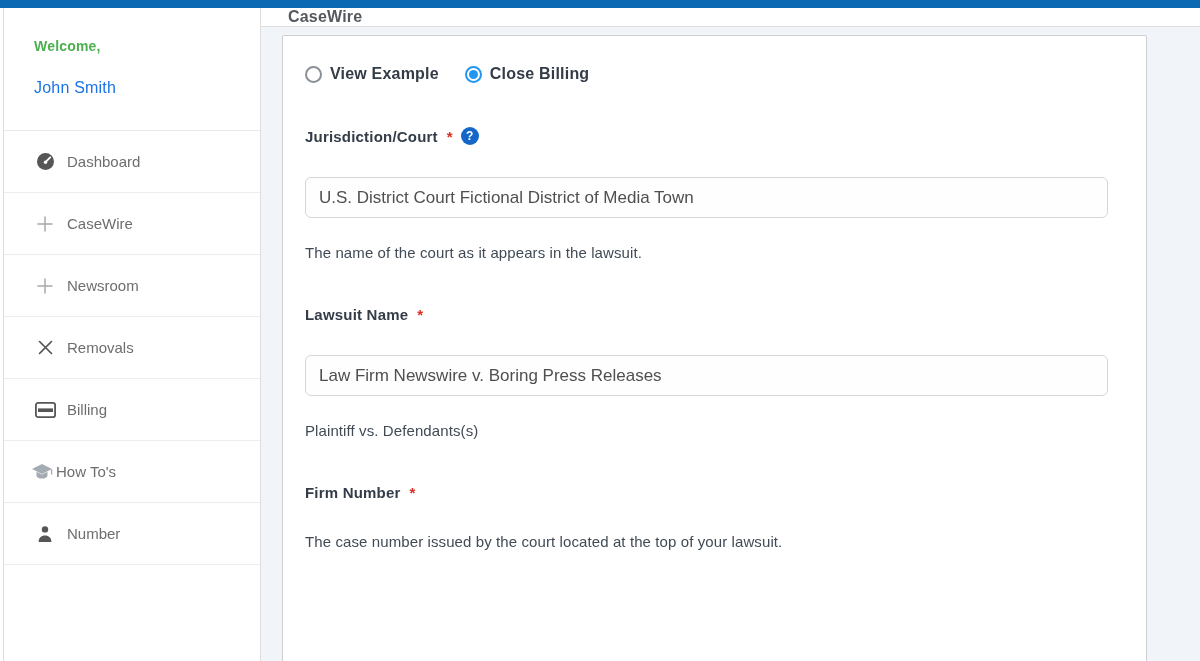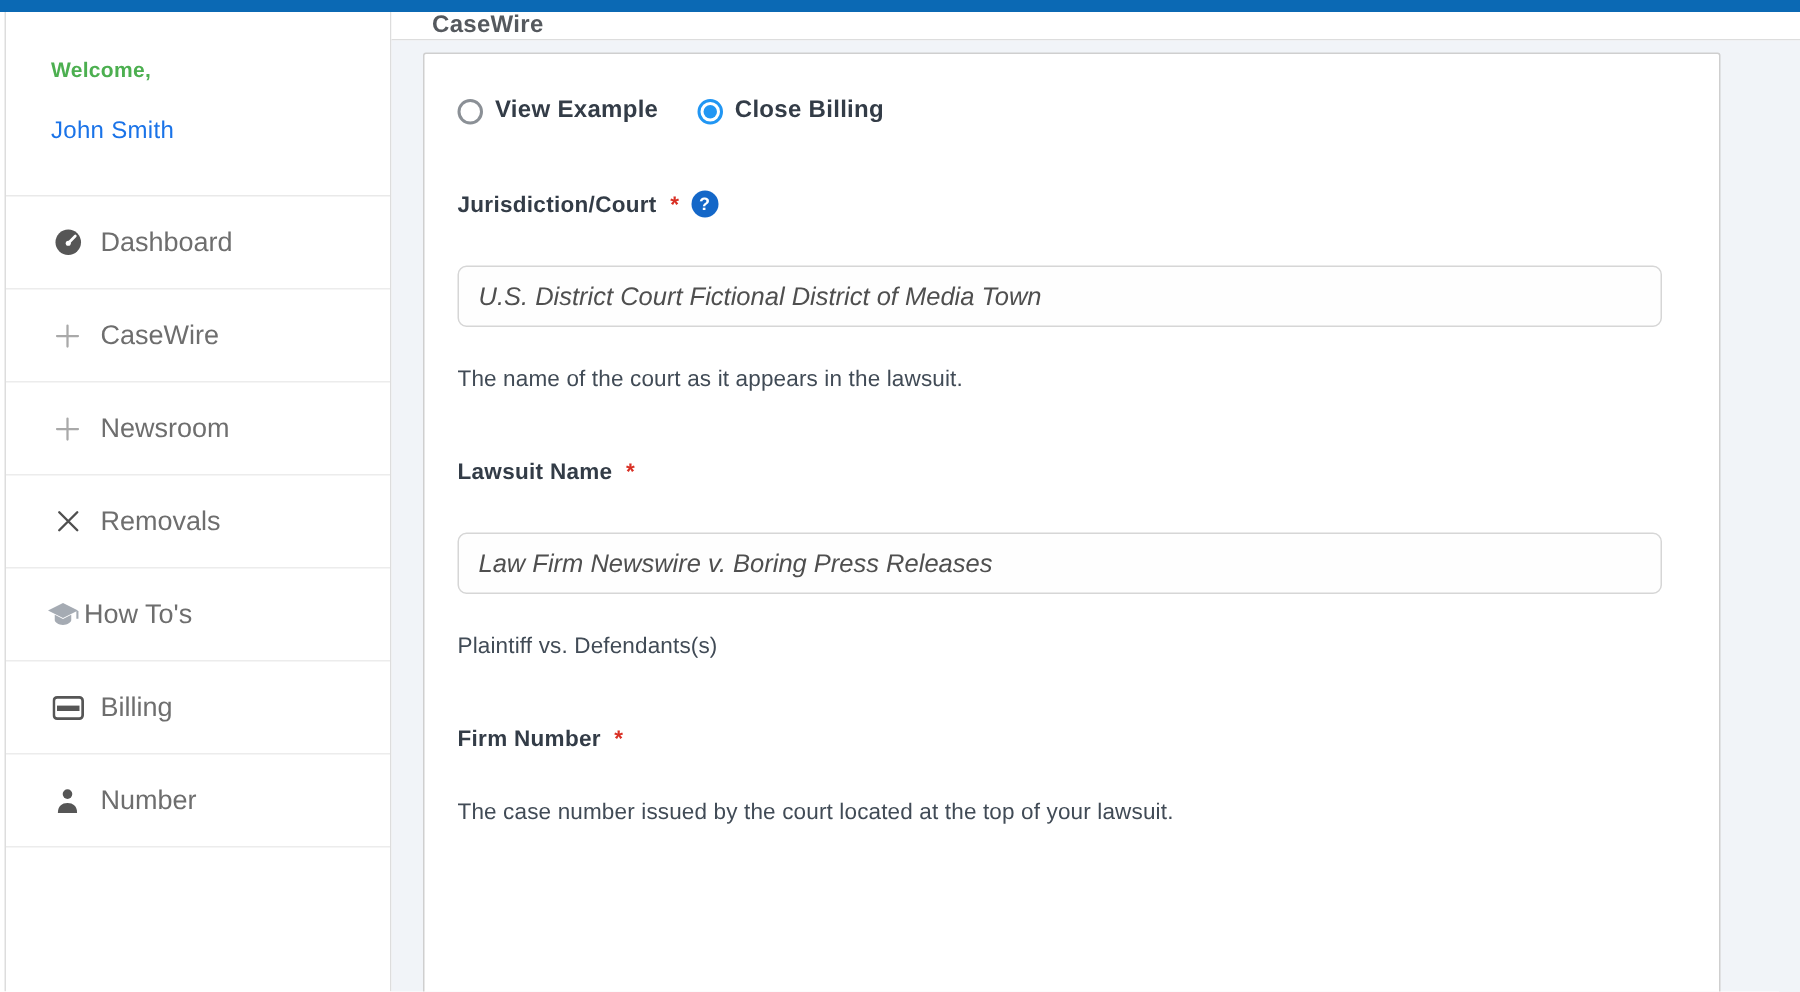--- a/index.html
+++ b/index.html
@@ -44,21 +44,21 @@
     letter-spacing: .2px; cursor: pointer;
   }
   .nav { border-top: 1px solid #e9e9e9; }
   .nav-item {
     height: 62px;
     display: flex; align-items: center;
     padding-left: 29px;
     border-bottom: 1px solid #ececec;
     cursor: pointer;
     color: #6e6e6e;
-    font-size: 18px;
+    font-size: 15px;
   }
   .nav-item .icon {
     width: 24px; min-width: 24px;
     display: inline-flex; align-items: center; justify-content: center;
     margin-right: 10px;
   }
   .nav-item.tight { padding-left: 26px; }
   .nav-item.tight .icon { margin-right: 2px; }
 
   
@@ -113,21 +113,20 @@
   }
   .input-wrap { position: relative; margin-bottom: 26px; }
   .text-input {
     width: 100%; height: 41px;
     border: 1px solid #d6d6d6; border-radius: 6px;
     background: #fefefe;
     padding: 0 13px;
     font-family: "Liberation Sans", sans-serif;
     font-size: 17px; color: #4f4f4f;
     outline: none;
-    font-style: italic;
   }
   .caret {
     position: absolute; left: 176px; top: 10px;
     width: 1px; height: 21px; background: #3a3a3a;
   }
   .helper-text { font-size: 15px; color: #414b56; margin-bottom: 44px; letter-spacing: .1px; }
 </style>
 </head>
 <body>
 
@@ -174,39 +173,39 @@
 
       <div class="nav-item">
         <span class="icon">
           <svg width="17" height="17" viewBox="0 0 17 17">
             <path d="M2.5 2.5 L14.5 14.5 M14.5 2.5 L2.5 14.5" stroke="#4f4f4f" stroke-width="1.6" stroke-linecap="round"></path>
           </svg>
         </span>
         <span>Removals</span>
       </div>
 
+      <div class="nav-item">
+        <span class="icon">
+          <svg width="21" height="16" viewBox="0 0 21 16">
+            <rect x="0.9" y="0.9" width="19.2" height="14.2" rx="2.2" fill="none" stroke="#565656" stroke-width="1.8"></rect>
+            <rect x="3" y="6.4" width="15" height="3.6" fill="#565656"></rect>
+          </svg>
+        </span>
+        <span>Billing</span>
+      </div>
+
       <div class="nav-item tight">
         <span class="icon">
           <svg width="22" height="19" viewBox="0 0 22 19">
             <path d="M11 2 L21 7 L11 12 L1 7 Z" fill="#a5abb3"></path>
             <path d="M5.5 9.8 V13.4 C5.5 15 8 16.6 11 16.6 C14 16.6 16.5 15 16.5 13.4 V9.8 L11 12.6 Z" fill="#a5abb3"></path>
             <path d="M20.6 7.4 V12.5" stroke="#a5abb3" stroke-width="1.4"></path>
           </svg>
         </span>
         <span>How To's</span>
-      </div>
-
-      <div class="nav-item">
-        <span class="icon">
-          <svg width="21" height="16" viewBox="0 0 21 16">
-            <rect x="0.9" y="0.9" width="19.2" height="14.2" rx="2.2" fill="none" stroke="#565656" stroke-width="1.8"></rect>
-            <rect x="3" y="6.4" width="15" height="3.6" fill="#565656"></rect>
-          </svg>
-        </span>
-        <span>Billing</span>
       </div>
 
       <div class="nav-item">
         <span class="icon">
           <svg width="16" height="18" viewBox="0 0 16 18">
             <circle cx="8" cy="4.4" r="3.2" fill="#565656"></circle>
             <path d="M1.6 17 C1.6 12.6 4.2 10.4 8 10.4 C11.8 10.4 14.4 12.6 14.4 17 Z" fill="#565656"></path>
           </svg>
         </span>
         <span>Number</span>

